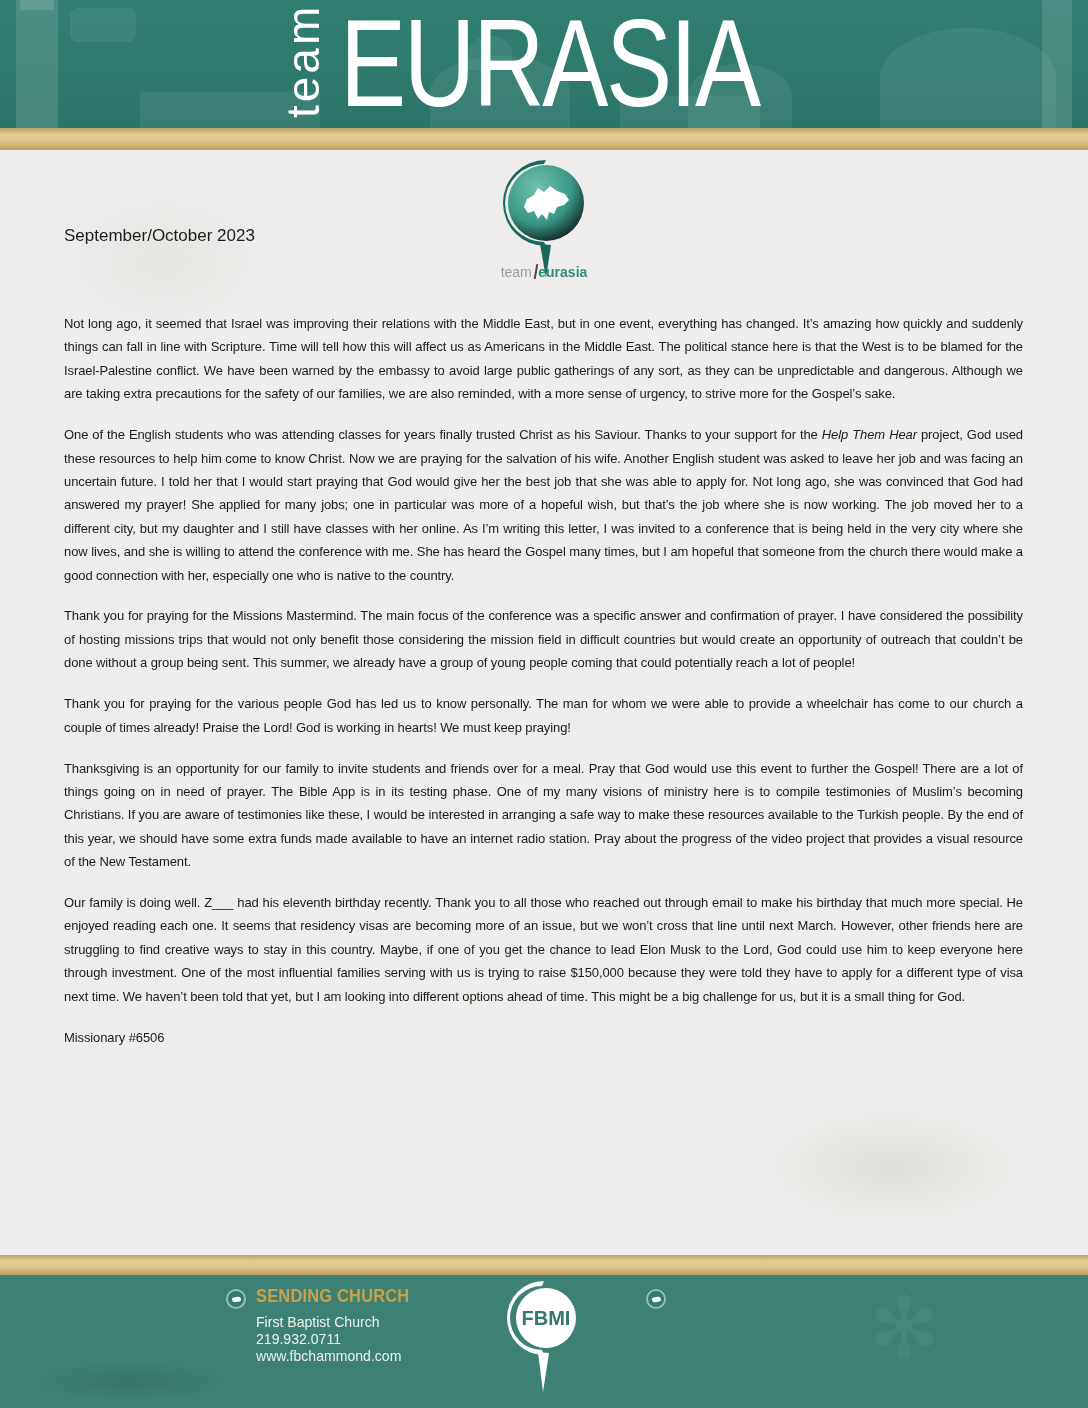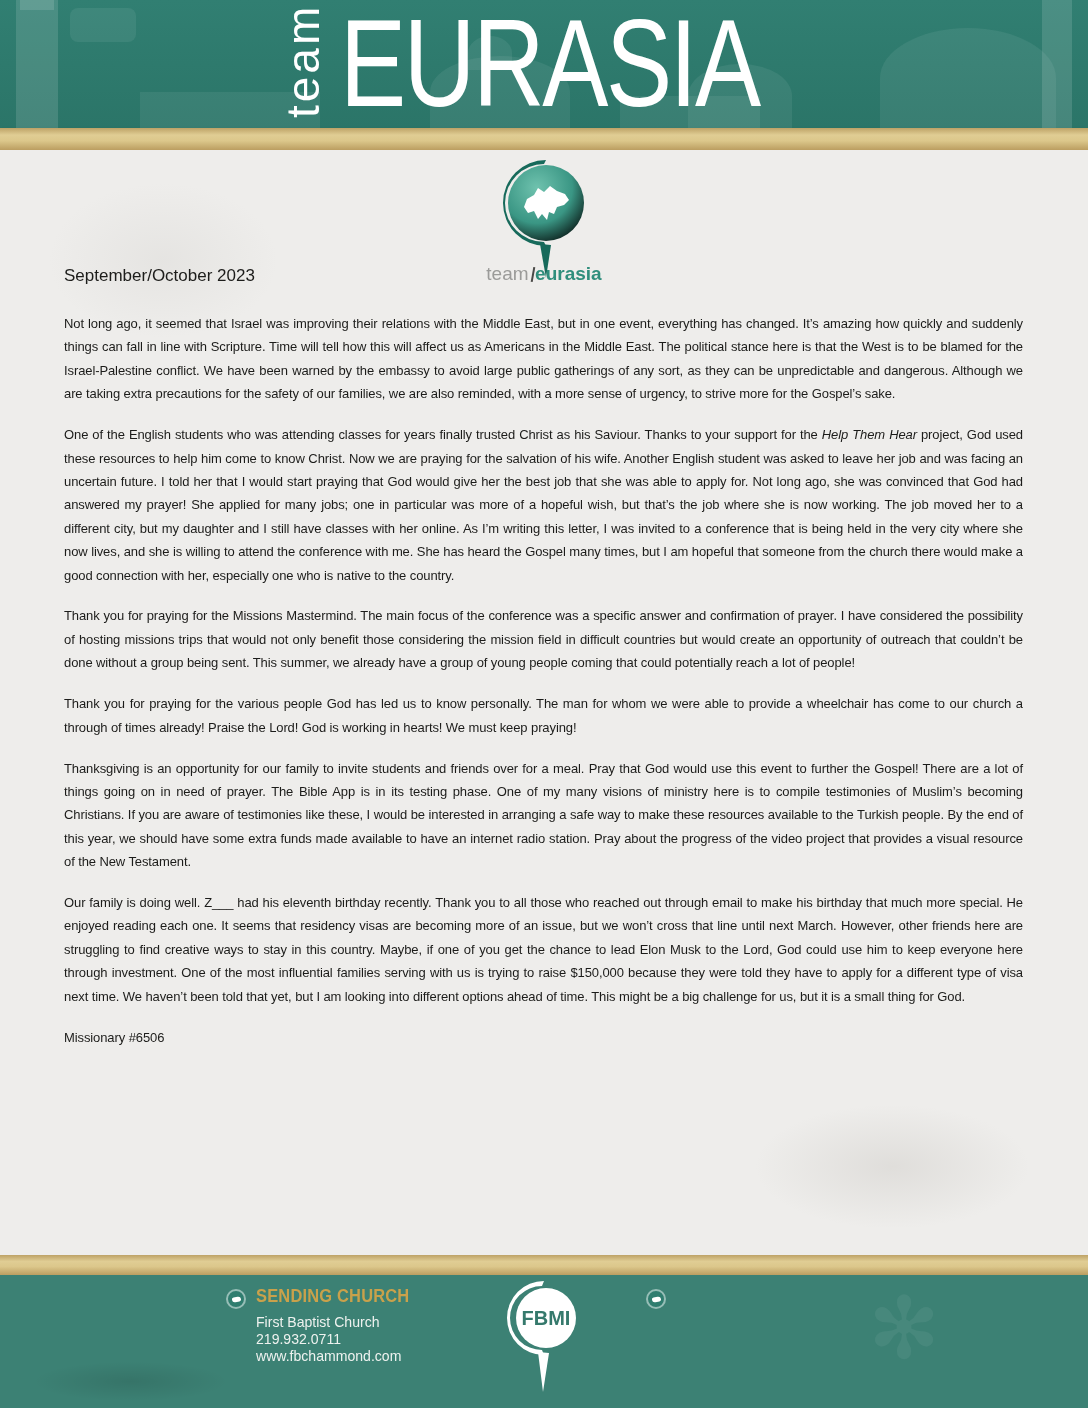--- a/index.html
+++ b/index.html
@@ -37,25 +37,25 @@
   
   .letter {
     position:absolute; top:150px; left:0; width:100%; height:1105px;
     background:
       radial-gradient(closest-side at 82% 92%, rgba(180,176,170,0.25), rgba(0,0,0,0) 70%),
       radial-gradient(closest-side at 15% 10%, rgba(190,188,184,0.18), rgba(0,0,0,0) 70%),
       #eeedeb;
   }
   .org-logo { position:absolute; top:8px; left:50%; transform:translateX(-50%); width:150px; text-align:center; }
   .org-logo svg { display:block; margin:0 auto; }
-  .org-logo-text { margin-top:-16px; font-size:19px; line-height:1; }
+  .org-logo-text { margin-top:-16px; font-size:14px; line-height:1; }
   .org-logo-text .t { color:#9b9b99; }
   .org-logo-text .bar { display:inline-block; width:1.5px; height:15px; background:#4a4a48; margin:0 2px -2px 3px; transform:rotate(10deg); }
   .org-logo-text .e { color:#2f8e7c; font-weight:bold; }
-  .date-line { position:absolute; top:76px; left:64px; font-size:17px; color:#1d1d1b;margin-top:40px; }
+  .date-line { position:absolute; top:76px; left:64px; font-size:17px; color:#1d1d1b; }
   .letter-body {
     position:absolute; top:162px; left:64px; width:959px;
     font-size:13px; line-height:23.4px; letter-spacing:-0.1px;
     color:#1c1c1a; text-align:justify;
   }
   .letter-body p { margin:0 0 17.5px 0; }
   .letter-body em { font-style:italic; }
   .signature { margin-top:1px; }
   
   .footer { position:absolute; bottom:0; left:0; width:100%; height:153px;border-radius:23px; }
@@ -139,21 +139,21 @@
         <span class="t">team</span><span class="bar"></span><span class="e">eurasia</span>
       </div>
     </div>
 
     <div class="date-line">September/October 2023</div>
 
     <div class="letter-body">
       <p>Not long ago, it seemed that Israel was improving their relations with the Middle East, but in one event, everything has changed. It’s amazing how quickly and suddenly things can fall in line with Scripture. Time will tell how this will affect us as Americans in the Middle East. The political stance here is that the West is to be blamed for the Israel-Palestine conflict. We have been warned by the embassy to avoid large public gatherings of any sort, as they can be unpredictable and dangerous. Although we are taking extra precautions for the safety of our families, we are also reminded, with a more sense of urgency, to strive more for the Gospel’s sake.</p>
       <p><span>One of the English students who was attending classes for years finally trusted Christ as his Saviour. Thanks to your support for the </span><em>Help Them Hear</em><span> project, God used these resources to help him come to know Christ. Now we are praying for the salvation of his wife. Another English student was asked to leave her job and was facing an uncertain future. I told her that I would start praying that God would give her the best job that she was able to apply for. Not long ago, she was convinced that God had answered my prayer! She applied for many jobs; one in particular was more of a hopeful wish, but that’s the job where she is now working. The job moved her to a different city, but my daughter and I still have classes with her online. As I’m writing this letter, I was invited to a conference that is being held in the very city where she now lives, and she is willing to attend the conference with me. She has heard the Gospel many times, but I am hopeful that someone from the church there would make a good connection with her, especially one who is native to the country.</span></p>
       <p>Thank you for praying for the Missions Mastermind. The main focus of the conference was a specific answer and confirmation of prayer. I have considered the possibility of hosting missions trips that would not only benefit those considering the mission field in difficult countries but would create an opportunity of outreach that couldn’t be done without a group being sent. This summer, we already have a group of young people coming that could potentially reach a lot of people!</p>
-      <p>Thank you for praying for the various people God has led us to know personally. The man for whom we were able to provide a wheelchair has come to our church a through of times already! Praise the Lord! God is working in hearts! We must keep praying!</p>
+      <p>Thank you for praying for the various people God has led us to know personally. The man for whom we were able to provide a wheelchair has come to our church a couple of times already! Praise the Lord! God is working in hearts! We must keep praying!</p>
       <p>Thanksgiving is an opportunity for our family to invite students and friends over for a meal. Pray that God would use this event to further the Gospel! There are a lot of things going on in need of prayer. The Bible App is in its testing phase. One of my many visions of ministry here is to compile testimonies of Muslim’s becoming Christians. If you are aware of testimonies like these, I would be interested in arranging a safe way to make these resources available to the Turkish people. By the end of this year, we should have some extra funds made available to have an internet radio station. Pray about the progress of the video project that provides a visual resource of the New Testament.</p>
       <p>Our family is doing well. Z___ had his eleventh birthday recently. Thank you to all those who reached out through email to make his birthday that much more special. He enjoyed reading each one. It seems that residency visas are becoming more of an issue, but we won’t cross that line until next March. However, other friends here are struggling to find creative ways to stay in this country. Maybe, if one of you get the chance to lead Elon Musk to the Lord, God could use him to keep everyone here through investment. One of the most influential families serving with us is trying to raise $150,000 because they were told they have to apply for a different type of visa next time. We haven’t been told that yet, but I am looking into different options ahead of time. This might be a big challenge for us, but it is a small thing for God.</p>
       <p class="signature">Missionary #6506</p>
     </div>
   </main>
 
   <footer class="footer">
     <div class="ribbon bottom"></div>
     <div class="footer-teal">
       <span class="footer-ornament">✻</span>

